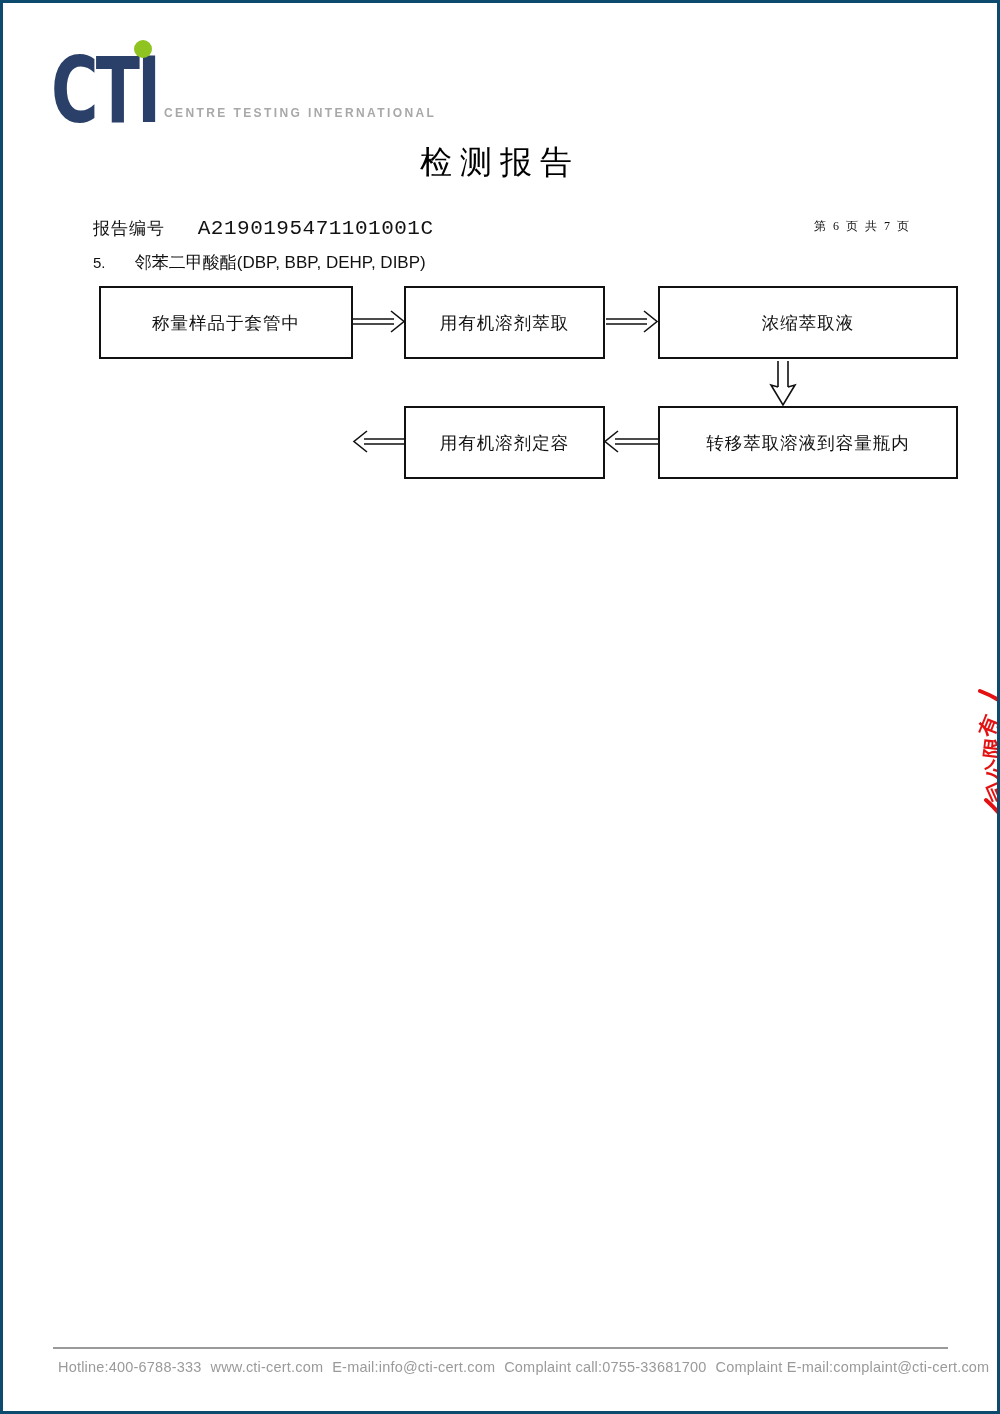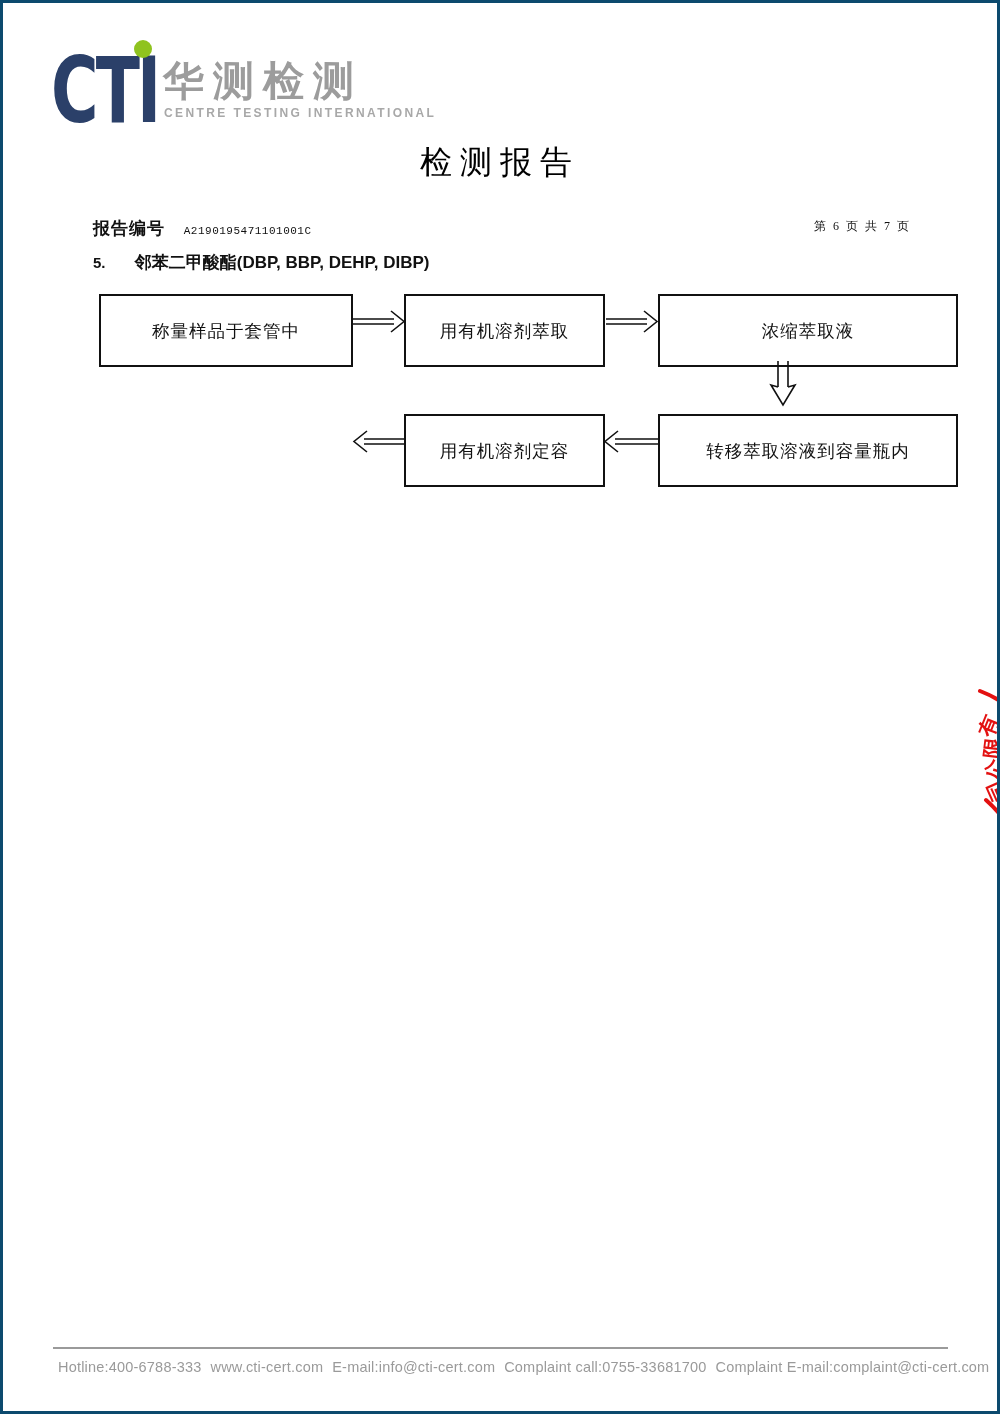--- a/index.html
+++ b/index.html
@@ -26,30 +26,30 @@
   .logo-en{
     position:absolute;left:113px;top:67px;font-size:12px;color:#a8a8a8;
     letter-spacing:2.4px;white-space:nowrap;font-weight:bold;
   }
   
   .doc-title{
     position:absolute;left:0;top:138px;width:100%;text-align:center;
     font-family:"Liberation Serif",serif;font-size:32px;letter-spacing:8px;color:#000;
   }
   .meta-row{position:absolute;left:90px;right:86px;top:214px;height:22px;font-size:17px;}
-  .report-no-label{font-weight:bold;letter-spacing:1px;}
-  .report-no-value{margin-left:14px;font-family:"Liberation Mono",monospace;font-size:11px;letter-spacing:.5px;}
+  .report-no-label{font-weight:normal;letter-spacing:1px;}
+  .report-no-value{margin-left:28px;font-family:"Liberation Mono",monospace;font-size:21px;letter-spacing:.5px;}
   .page-info{position:absolute;right:0;top:1px;font-size:12px;letter-spacing:2px;font-family:"Liberation Serif",serif;}
-  .section-row{position:absolute;left:90px;top:248px;font-size:17px;font-weight:bold;}
+  .section-row{position:absolute;left:90px;top:248px;font-size:17px;font-weight:normal;}
   .section-num{display:inline-block;width:37px;font-size:15px;}
   
   .fbox{
     position:absolute;border:2px solid #111;background:#fff;box-sizing:border-box;
     display:flex;align-items:center;justify-content:center;
-    font-size:17.5px;letter-spacing:1px;white-space:nowrap;margin-top:8px;
+    font-size:17.5px;letter-spacing:1px;white-space:nowrap;
   }
   .b1,.b4{left:96px;width:254px;}
   .b2,.b5{left:401px;width:201px;}
   .b3,.b6{left:655px;width:300px;}
   .row1{top:283px;height:73px;}
   .row2{top:403px;height:73px;}
   .overlay{position:absolute;left:0;top:0;width:1000px;height:1414px;pointer-events:none;}
   .arrow{stroke:#111;stroke-width:1.6;fill:none;}
   
   .seal{position:absolute;left:920px;top:663px;width:80px;height:178px;overflow:visible;}
@@ -66,21 +66,20 @@
   }
 </style>
 </head>
 <body>
 
 <div class="page">
 
   <div class="logo">
     <div class="logo-cti">CTI</div>
     <div class="logo-dot"></div>
-    <div class="logo-cn">华测检测</div>
     <div class="logo-en">CENTRE TESTING INTERNATIONAL</div>
   </div>
 
   <div class="doc-title">检测报告</div>
 
   <div class="meta-row">
     <span class="report-no-label">报告编号</span>
     <span class="report-no-value">A2190195471101001C</span>
     <span class="page-info">第 6 页  共 7 页</span>
   </div>

